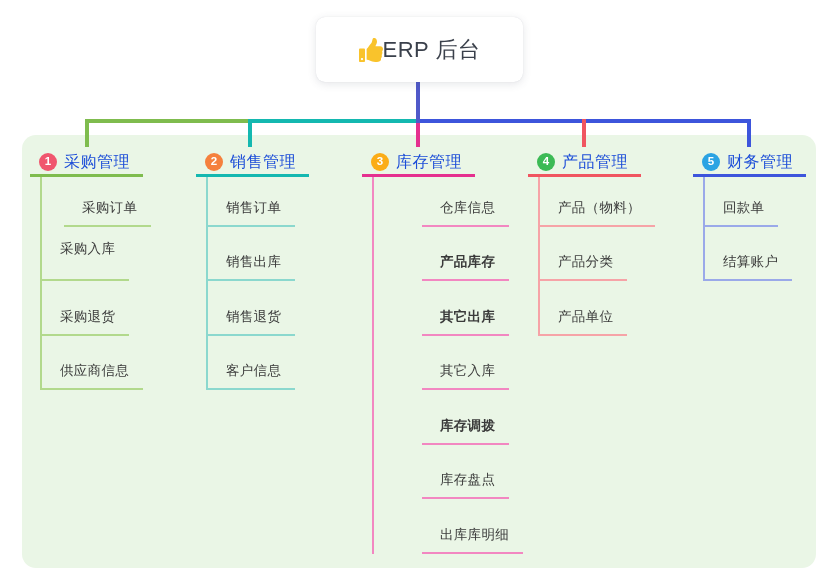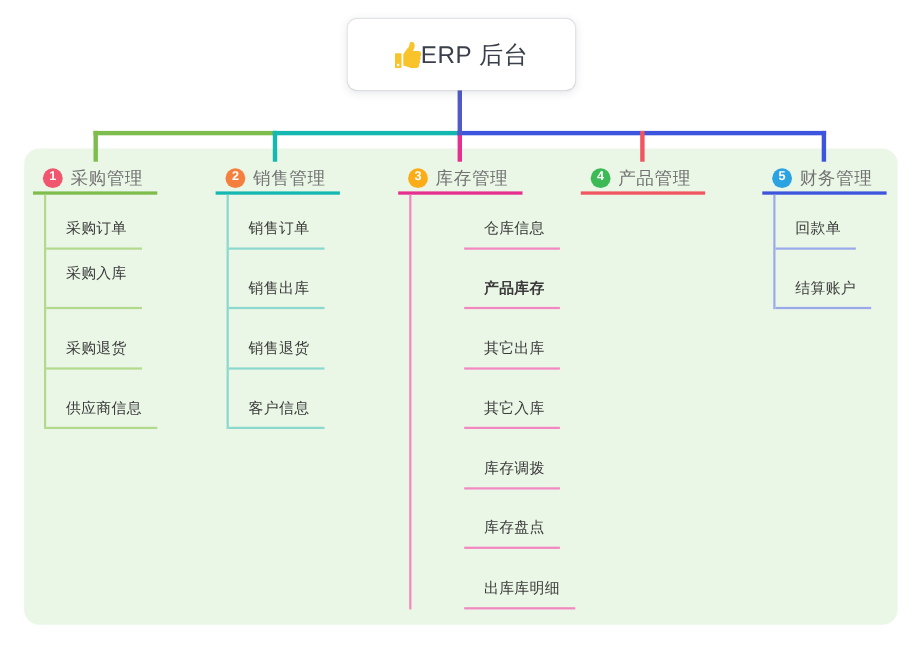--- a/index.html
+++ b/index.html
@@ -10,21 +10,21 @@
   .line{position:absolute;}
   .root-card{position:absolute;background:#ffffff;border-radius:9px;
              box-shadow:0 2px 8px rgba(70,80,100,.14),0 0 1px rgba(70,80,100,.18);
              display:flex;align-items:center;justify-content:center;gap:0;}
   .root-label{font-size:22px;color:#3a404b;font-weight:500;letter-spacing:.5px;white-space:nowrap;}
   .branch{position:absolute;}
   .branch-header{display:flex;align-items:center;gap:7px;height:27px;
                  padding:0 0 0 9px;width:113px;box-sizing:border-box;}
   .badge{width:18px;height:18px;border-radius:50%;color:#fff;font-size:11.5px;font-weight:bold;
          display:flex;align-items:center;justify-content:center;flex:0 0 auto;line-height:1;}
-  .branch-label{font-size:16px;color:#737373;font-weight:500;white-space:nowrap;letter-spacing:.5px;}
+  .branch-label{font-size:16px;color:#1d4ed8;font-weight:500;white-space:nowrap;letter-spacing:.5px;}
   .children{margin-left:10px;}
   .child{height:54.5px;display:flex;align-items:flex-end;width:fit-content;
          padding:0 14px 8px 18px;box-sizing:border-box;}
   .child:first-child{height:49.5px;}
   .child-label{font-size:13.5px;color:#3a3a3a;white-space:nowrap;letter-spacing:.3px;}
 </style>
 </head>
 <body>
 
 <div id="stage">
@@ -45,21 +45,21 @@
         </svg>
       </span>
       <span class="root-label">ERP 后台</span>
     </div>
     <div class="branch" style="left: 30px; top: 150px;">
       <div class="branch-header" style="border-bottom: 3px solid rgb(127, 188, 78);">
         <span class="badge" style="background: rgb(240, 86, 110);">1</span>
         <span class="branch-label">采购管理</span>
       </div>
       <div class="children" style="border-left: 2px solid rgb(178, 217, 140);">
-        <div class="child" style="border-bottom: 2px solid rgb(178, 217, 140);">
+        <div class="child" style="border-bottom: 2px solid rgb(178, 217, 140); margin-left: 22px;">
           <span class="child-label">采购订单</span>
         </div>
         <div class="child" style="border-bottom: 2px solid rgb(178, 217, 140); align-items: center;">
           <span class="child-label">采购入库</span>
         </div>
         <div class="child" style="border-bottom: 2px solid rgb(178, 217, 140);">
           <span class="child-label">采购退货</span>
         </div>
         <div class="child" style="border-bottom: 2px solid rgb(178, 217, 140);">
           <span class="child-label">供应商信息</span>
@@ -91,41 +91,52 @@
         <span class="badge" style="background: rgb(251, 173, 23);">3</span>
         <span class="branch-label">库存管理</span>
       </div>
       <div class="children" style="border-left: 2px solid rgb(242, 135, 193); padding-left: 48px;">
         <div class="child" style="border-bottom: 2px solid rgb(242, 135, 193);">
           <span class="child-label">仓库信息</span>
         </div>
         <div class="child" style="border-bottom: 2px solid rgb(242, 135, 193); font-weight: bold;">
           <span class="child-label">产品库存</span>
         </div>
-        <div class="child" style="border-bottom: 2px solid rgb(242, 135, 193);">
+        <div class="child" style="border-bottom: 2px solid rgb(242, 135, 193); font-weight: bold;">
           <span class="child-label">其它出库</span>
         </div>
         <div class="child" style="border-bottom: 2px solid rgb(242, 135, 193);">
           <span class="child-label">其它入库</span>
         </div>
-        <div class="child" style="border-bottom: 2px solid rgb(242, 135, 193);">
+        <div class="child" style="border-bottom: 2px solid rgb(242, 135, 193); font-weight: bold;">
           <span class="child-label">库存调拨</span>
         </div>
         <div class="child" style="border-bottom: 2px solid rgb(242, 135, 193);">
           <span class="child-label">库存盘点</span>
         </div>
         <div class="child" style="border-bottom: 2px solid rgb(242, 135, 193);">
           <span class="child-label">出库库明细</span>
         </div>
       </div>
     </div>
     <div class="branch" style="left: 528px; top: 150px;">
       <div class="branch-header" style="border-bottom: 3px solid rgb(240, 85, 96);">
         <span class="badge" style="background: rgb(60, 186, 85);">4</span>
         <span class="branch-label">产品管理</span>
+      </div>
+      <div class="children" style="border-left: 2px solid rgb(246, 163, 167);">
+        <div class="child" style="border-bottom: 2px solid rgb(246, 163, 167);">
+          <span class="child-label">产品（物料）</span>
+        </div>
+        <div class="child" style="border-bottom: 2px solid rgb(246, 163, 167);">
+          <span class="child-label">产品分类</span>
+        </div>
+        <div class="child" style="border-bottom: 2px solid rgb(246, 163, 167);">
+          <span class="child-label">产品单位</span>
+        </div>
       </div>
     </div>
     <div class="branch" style="left: 693px; top: 150px;">
       <div class="branch-header" style="border-bottom: 3px solid rgb(61, 85, 220);">
         <span class="badge" style="background: rgb(43, 163, 227);">5</span>
         <span class="branch-label">财务管理</span>
       </div>
       <div class="children" style="border-left: 2px solid rgb(154, 169, 233);">
         <div class="child" style="border-bottom: 2px solid rgb(154, 169, 233); justify-content: center;">
           <span class="child-label">回款单</span>

